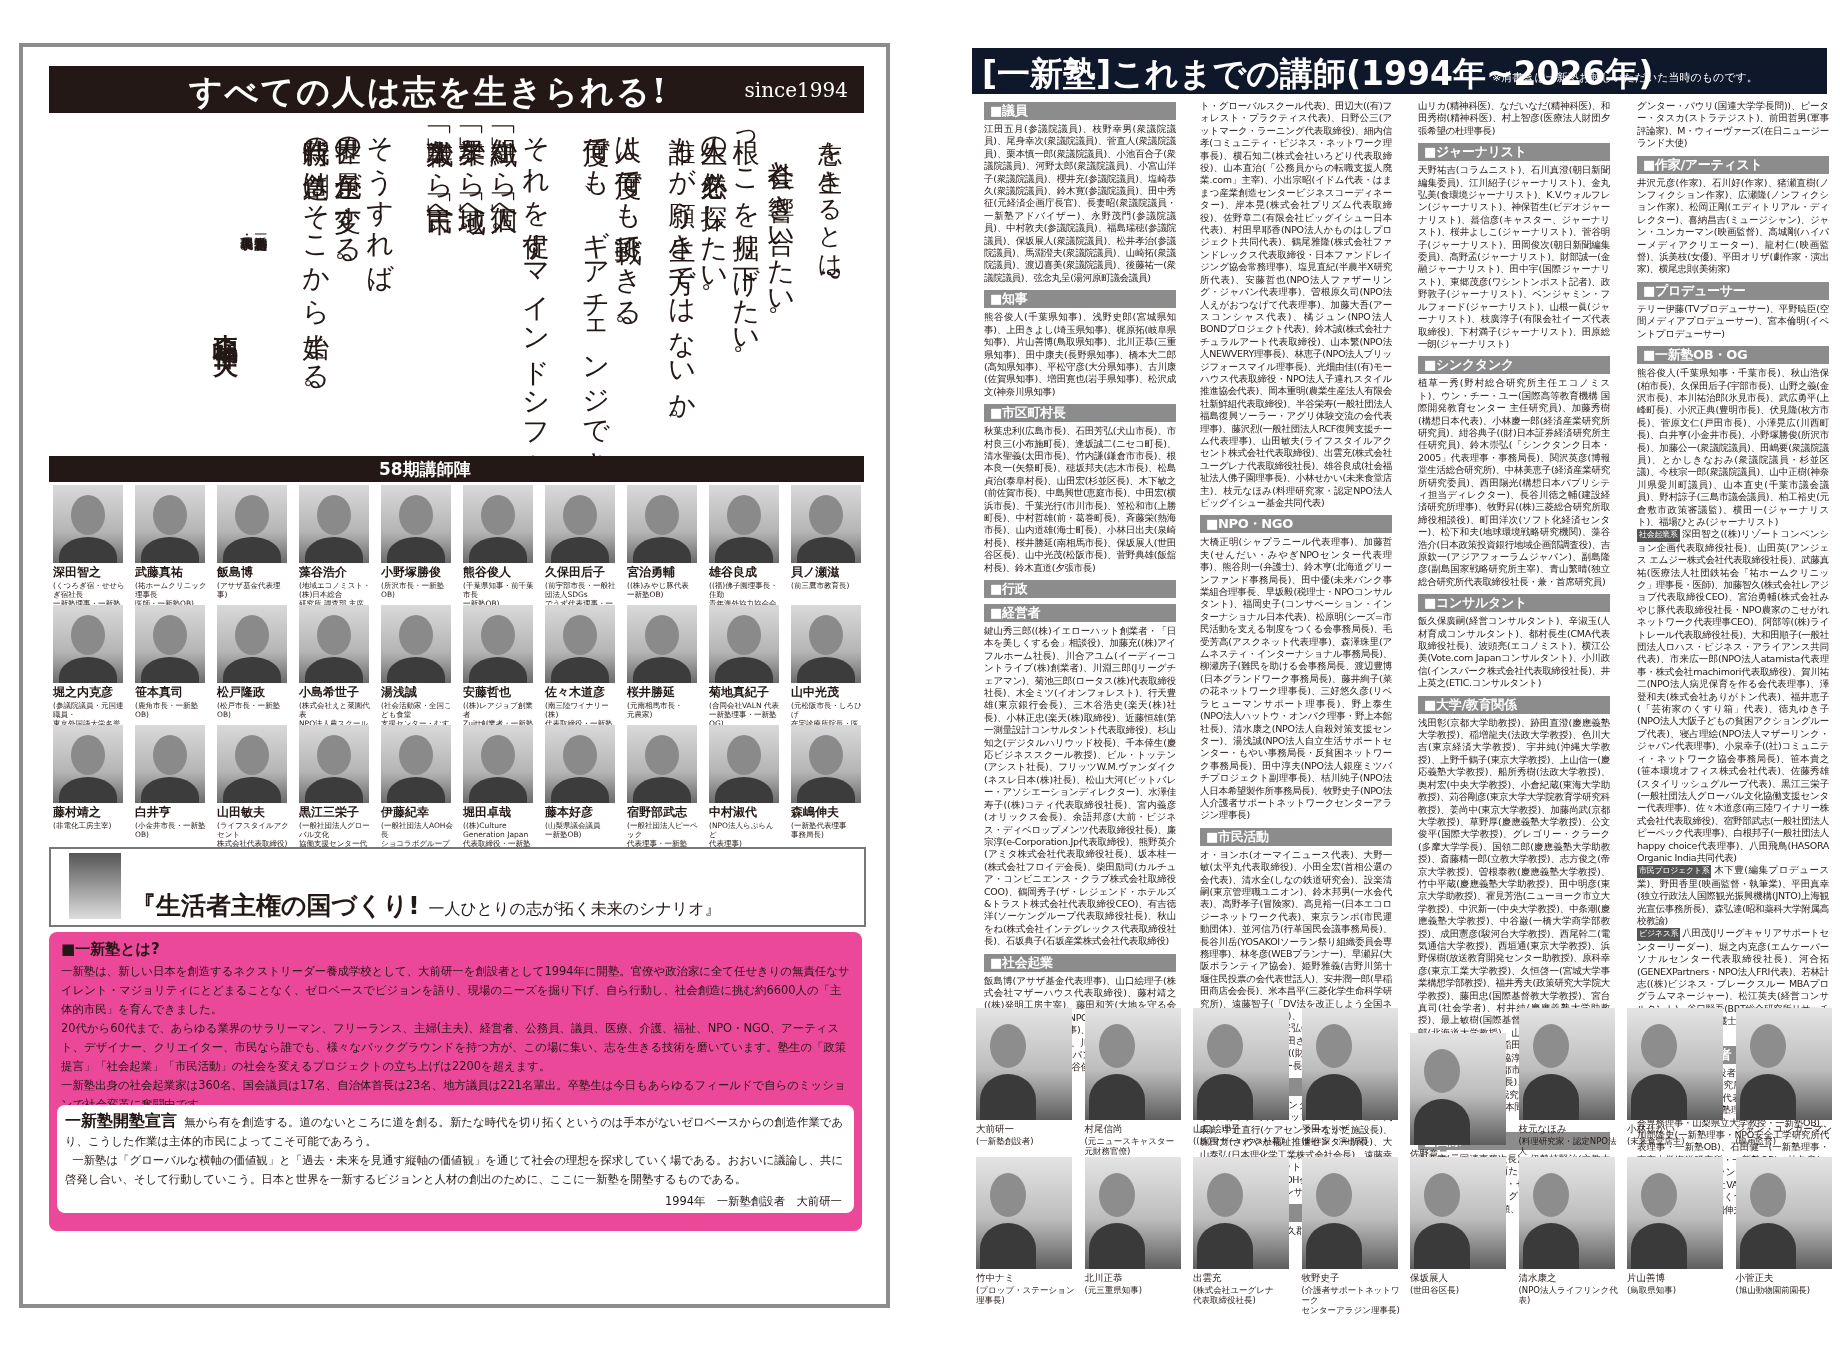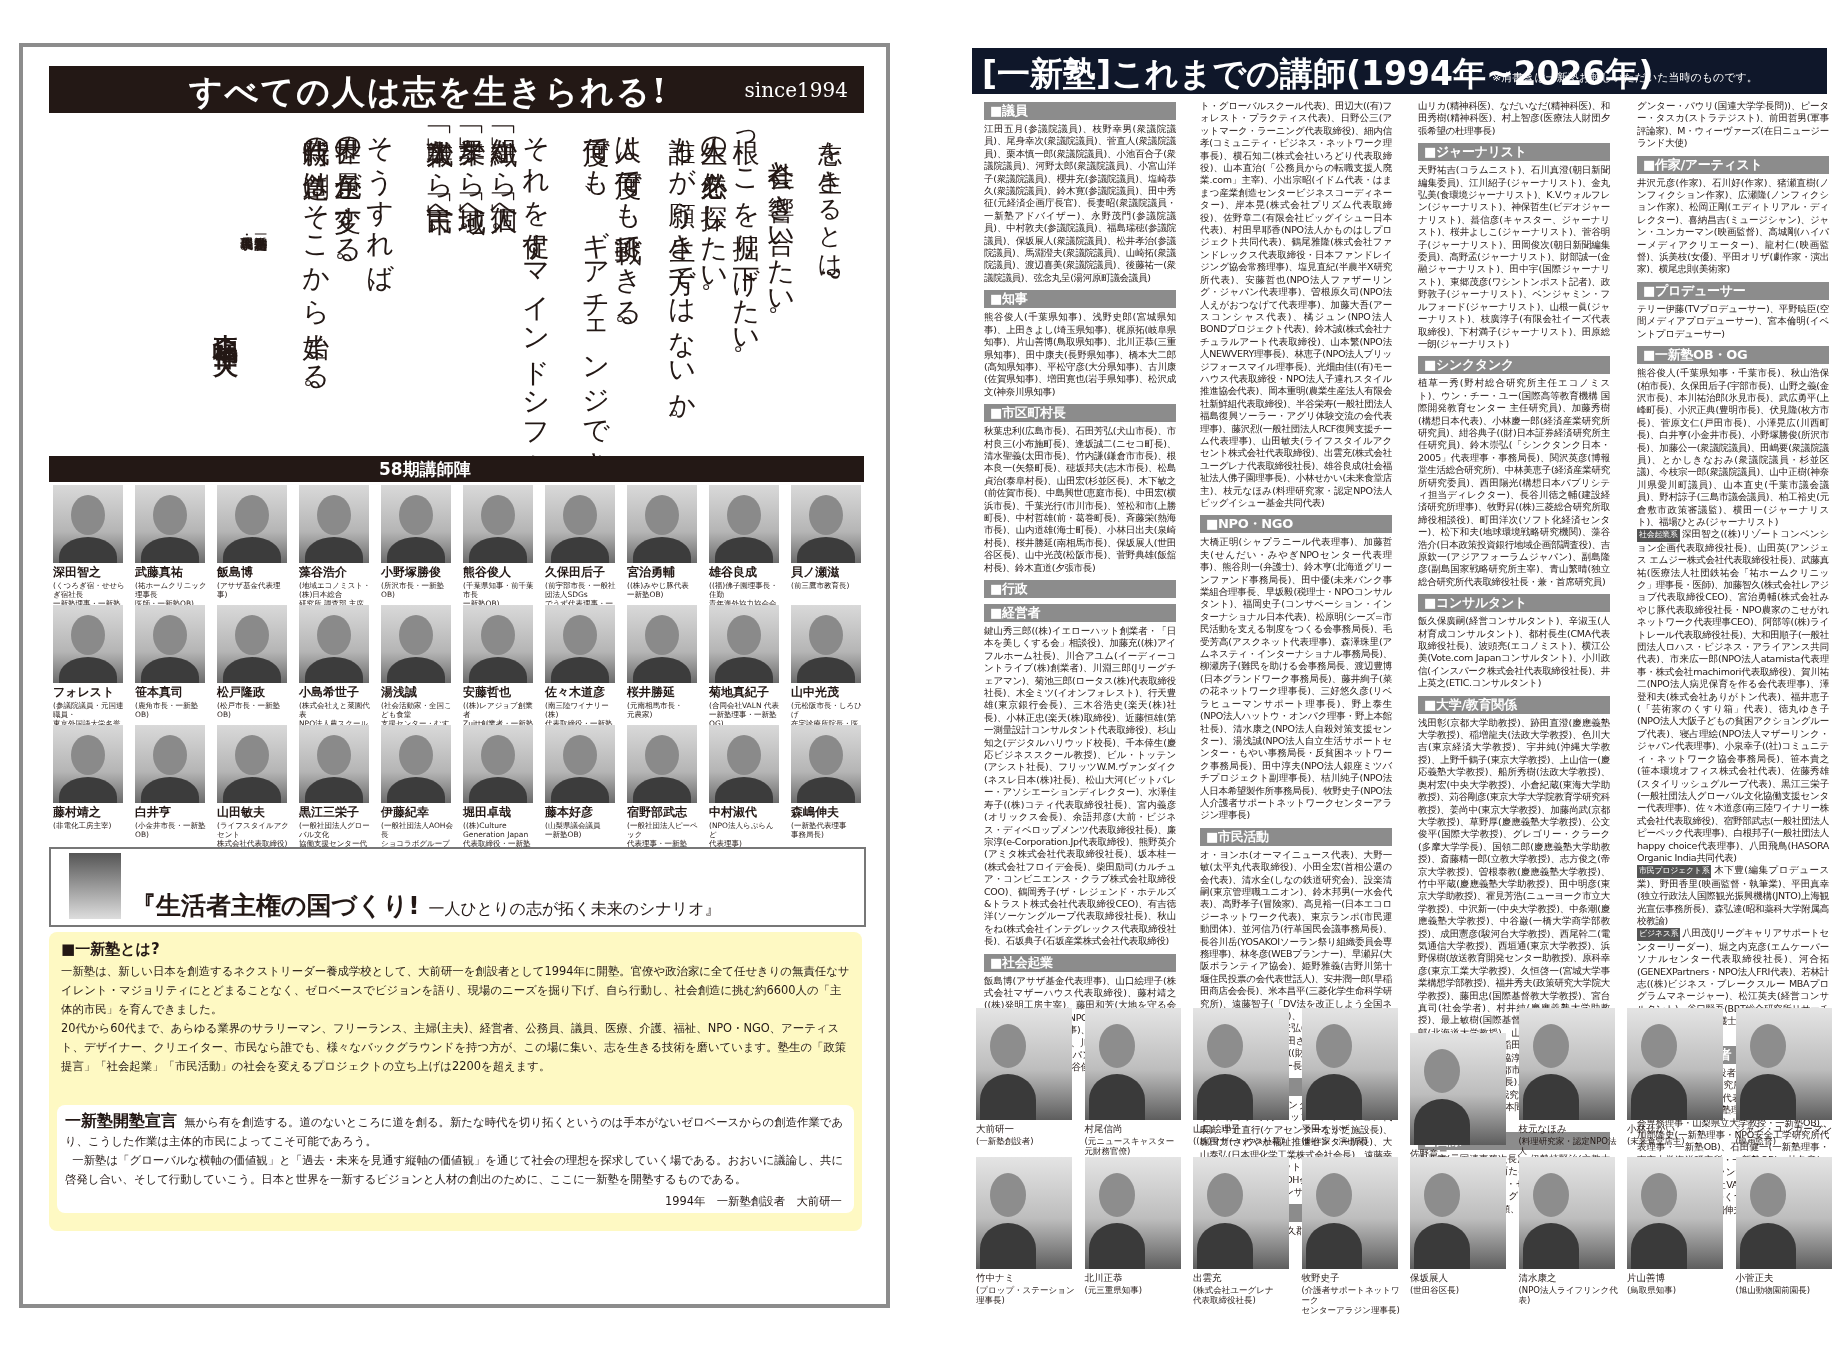--- a/index.html
+++ b/index.html
@@ -22,21 +22,21 @@
   .lec .ph::before{content:"";position:absolute;left:18px;top:10px;width:34px;height:40px;border-radius:50%;background:#8a8a8a;}
   .lec .ph::after{content:"";position:absolute;left:6px;top:52px;width:58px;height:40px;border-radius:50% 50% 0 0;background:#3c3c3c;}
   .lec .nm{font-size:12px;font-weight:bold;margin-top:1px;white-space:nowrap;}
   .lec .rl{font-size:7.5px;line-height:1.2;white-space:pre-line;}
   #video-box{position:absolute;left:26px;top:800px;width:813px;height:76px;border:2px solid #777;background:#fff;}
   #video-photo{position:absolute;left:18px;top:4px;width:52px;height:66px;background:linear-gradient(180deg,#555,#999 50%,#ddd);}
   #video-line1{position:absolute;left:110px;top:8px;font-size:24px;font-weight:bold;white-space:nowrap;}
   #video-line1 small{font-size:16px;font-weight:normal;}
   #video-line2{position:absolute;left:80px;top:40px;font-size:25px;font-weight:bold;white-space:nowrap;}
   #video-line2 small{font-size:16px;font-weight:normal;}
-  #about-box{position:absolute;left:26px;top:885px;width:813px;height:299px;background:#fef9c3;border-radius:8px;}
+  #about-box{position:absolute;left:26px;top:885px;width:813px;height:299px;background:#ec4899;border-radius:8px;}
   #about-title{position:absolute;left:12px;top:8px;font-size:15px;font-weight:bold;}
   #about-body{position:absolute;left:12px;top:30px;width:790px;font-size:11.4px;line-height:19px;}
   #about-body p{margin:0;}
   #decl-box{position:absolute;left:8px;top:173px;width:797px;height:108px;background:#fff;border-radius:8px;}
   #decl-text{position:absolute;left:8px;top:6px;width:780px;font-size:11.4px;line-height:19px;}
   #decl-text b{font-size:16px;}
   #decl-sign{position:absolute;right:12px;bottom:4px;font-size:11.4px;}
   
   #right-page{position:absolute;left:960px;top:0;width:880px;height:1347px;}
   #right-bar{position:absolute;left:12px;top:48px;width:855px;height:46px;background:#0f172a;color:#fff;}
@@ -141,21 +141,21 @@
 青年海外協力協会会長)</div>
       </div>
     <div class="lec" style="left:738px;top:0">
         <div class="ph"></div>
         <div class="nm">貝ノ瀬滋</div>
         <div class="rl">(前三鷹市教育長)</div>
       </div>
 
     <div class="lec" style="left:0;top:120px">
         <div class="ph"></div>
-        <div class="nm">フォレスト</div>
+        <div class="nm">堀之内克彦</div>
         <div class="rl">(参議院議員・元国連職員・
 東京外国語大学名誉教授)</div>
       </div>
     <div class="lec" style="left:82px;top:120px">
         <div class="ph"></div>
         <div class="nm">笹本真司</div>
         <div class="rl">(鹿角市長・一新塾OB)</div>
       </div>
     <div class="lec" style="left:164px;top:120px">
         <div class="ph"></div>
@@ -269,20 +269,21 @@
   <div id="video-box">
     <div id="video-photo"></div>
     <div id="video-line2"><span>『生活者主権の国づくり!</span> <small>一人ひとりの志が拓く未来のシナリオ』</small></div>
   </div>
 
   <div id="about-box">
     <div id="about-title">■一新塾とは?</div>
     <div id="about-body">
       <p>一新塾は、新しい日本を創造するネクストリーダー養成学校として、大前研一を創設者として1994年に開塾。官僚や政治家に全て任せきりの無責任なサイレント・マジョリティにとどまることなく、ゼロベースでビジョンを語り、現場のニーズを掘り下げ、自ら行動し、社会創造に挑む約6600人の「主体的市民」を育んできました。</p>
       <p>20代から60代まで、あらゆる業界のサラリーマン、フリーランス、主婦(主夫)、経営者、公務員、議員、医療、介護、福祉、NPO・NGO、アーティスト、デザイナー、クリエイター、市民なら誰でも、様々なバックグラウンドを持つ方が、この場に集い、志を生きる技術を磨いています。塾生の「政策提言」「社会起業」「市民活動」の社会を変えるプロジェクトの立ち上げは2200を超えます。</p>
+      <p>一新塾出身の社会起業家は360名、国会議員は17名、自治体首長は23名、地方議員は221名輩出。卒塾生は今日もあらゆるフィールドで自らのミッションで社会変革に奮闘中です。</p>
     </div>
     <div id="decl-box">
       <div id="decl-text">
         <b>一新塾開塾宣言</b>&nbsp;&nbsp;<span>無から有を創造する。道のないところに道を創る。新たな時代を切り拓くというのは手本がないゼロベースからの創造作業であり、こうした作業は主体的市民によってこそ可能であろう。</span><br>&nbsp;&nbsp;<span>一新塾は「グローバルな横軸の価値観」と「過去・未来を見通す縦軸の価値観」を通じて社会の理想を探求していく場である。おおいに議論し、共に啓発し合い、そして行動していこう。日本と世界を一新するビジョンと人材の創出のために、ここに一新塾を開塾するものである。</span>
       </div>
       <div id="decl-sign">1994年　一新塾創設者　大前研一</div>
     </div>
   </div>
 </div>
 

